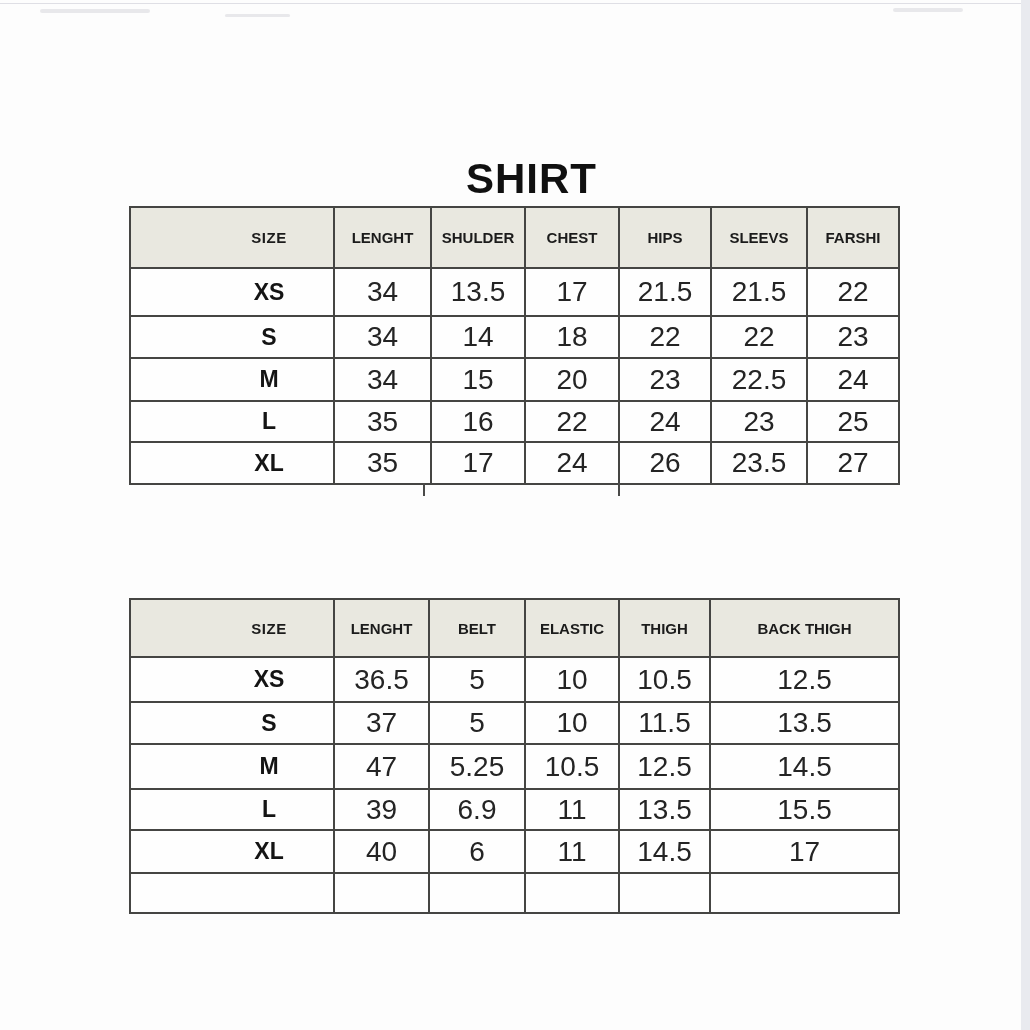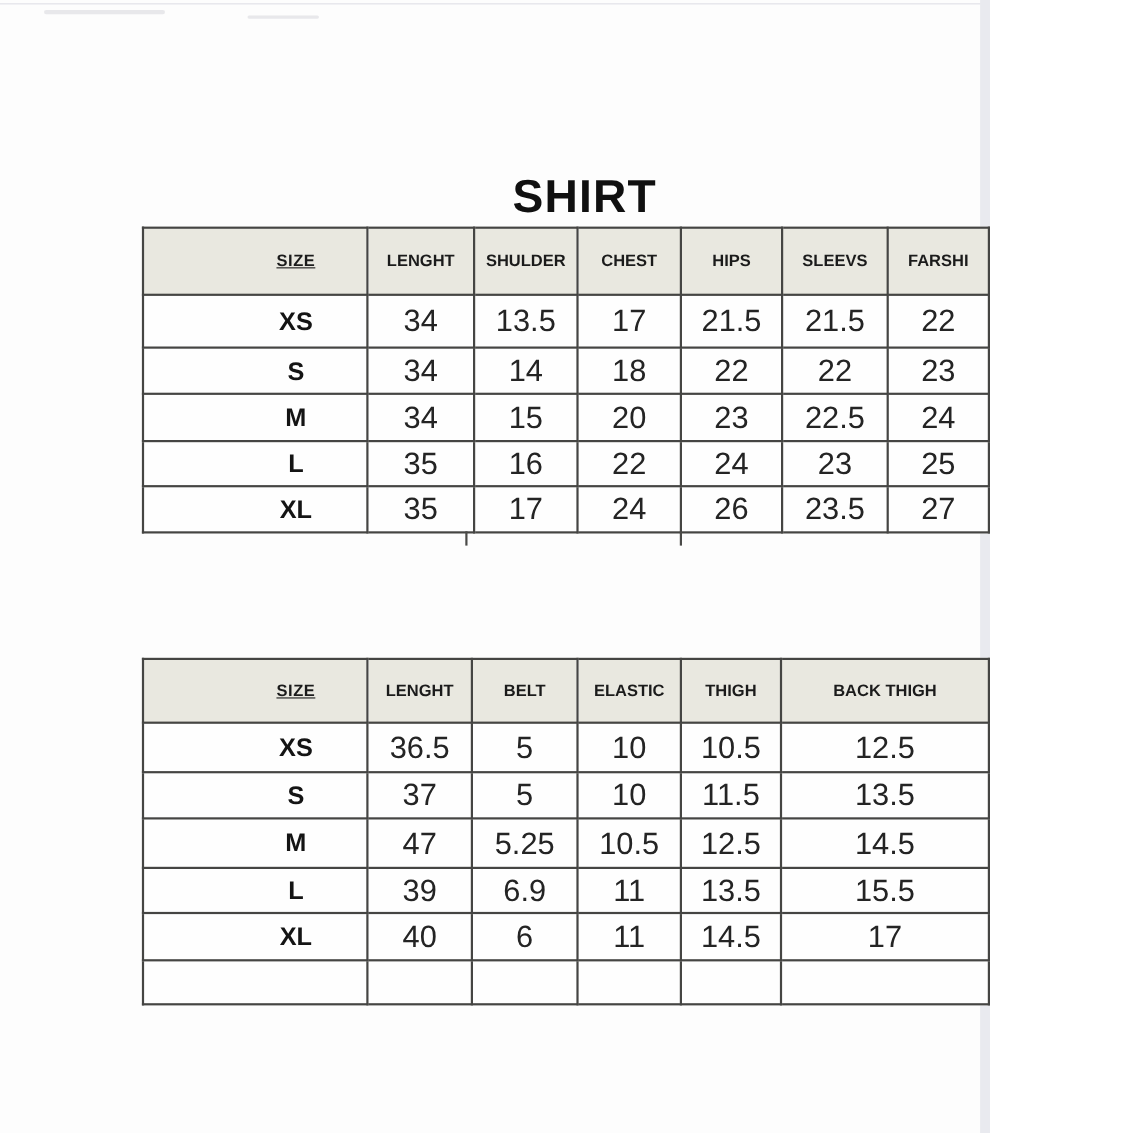--- a/index.html
+++ b/index.html
@@ -1,18 +1,18 @@
 <!DOCTYPE html>
 <html><head>
 <meta charset="utf-8">
 <style>
   html, body { margin:0; padding:0; }
   .canvas {
     position:relative;
-    width:900px; height:1030px;
+    width:1030px; height:1030px;
     background:#fdfdfd;
     overflow:hidden;
     font-family:"Liberation Sans", sans-serif;
   }
   
   .right-strip { position:absolute; top:0; right:0; width:9px; height:1030px; background:#e9eaef; }
   .top-line { position:absolute; top:3px; left:0; width:1021px; height:1px; background:#dfdfe5; }
   .smudge { position:absolute; background:#d7d7dd; opacity:.55; border-radius:4px; }
 
   .title {
@@ -26,21 +26,21 @@
     position:absolute; border-collapse:collapse; table-layout:fixed;
     background:#fefefe;
   }
   .chart-table th, .chart-table td {
     border:2px solid #454543; padding:0;
     text-align:center; vertical-align:middle; overflow:hidden;
   }
   .chart-table thead th {
     background:#e9e8e0; font-weight:bold; font-size:15px; color:#1b1b1b;
   }
-  th.size-hd { font-size:27px; padding-left:74px; letter-spacing:.5px;text-decoration:underline; }
+  th.size-hd { font-size:27px; padding-left:74px; letter-spacing:.5px; }
   td.size-cell { font-weight:bold; font-size:23px; color:#141414; padding-left:74px;margin-left:36px; }
   td.val-cell  { font-size:28px; font-weight:400; color:#242424; }
 
   .shirt-table   { left:129px; top:206px; width:769px; }
   .shalwar-table { left:129px; top:598px; width:769px; }
 
   .shirt-table thead tr { height:61px; }
   .shirt-table tbody tr:nth-child(1){ height:48px; }
   .shirt-table tbody tr:nth-child(2){ height:42px; }
   .shirt-table tbody tr:nth-child(3){ height:43px; }

